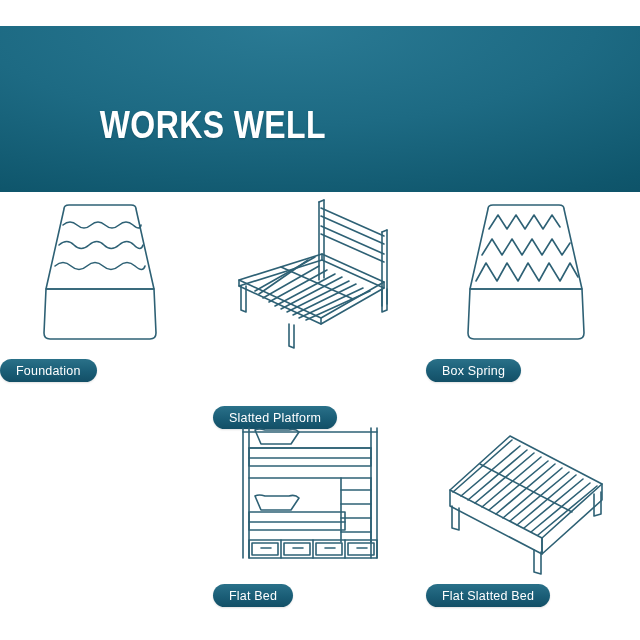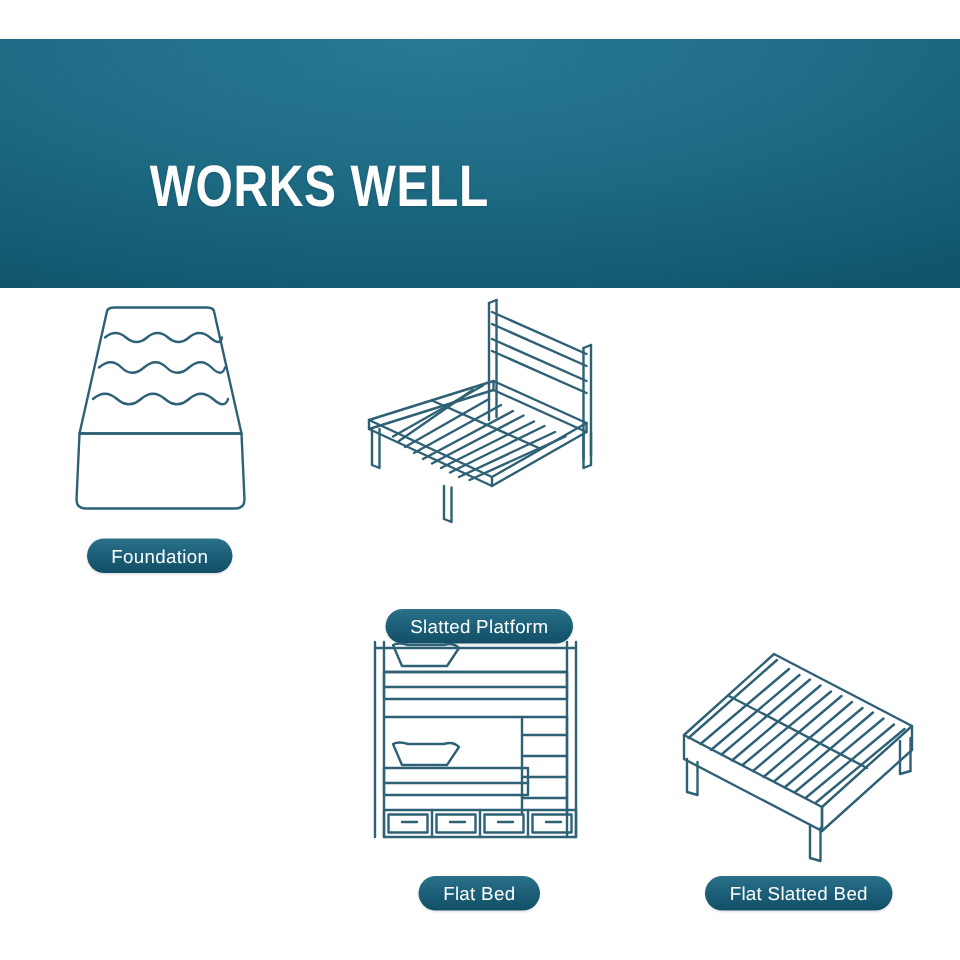--- a/index.html
+++ b/index.html
@@ -32,21 +32,21 @@
     text-shadow:0 1px 2px rgba(0,0,0,.18);
   }
   .header-title .l2{display:block;}
 
   
   .grid{
     position:absolute;left:0;top:166px;width:640px;height:474px;
   }
   .cell{
     position:absolute;width:213px;height:237px;
-    display:flex;flex-direction:column;align-items:center;justify-content:flex-start;
+    display:flex;flex-direction:column;align-items:flex-start;justify-content:flex-start;
   }
   .c0{left:0;top:0;}    .c1{left:213px;top:0;gap:48px;}  .c2{left:426px;top:0;}
   .c3{left:0;top:225px;} .c4{left:213px;top:225px;} .c5{left:426px;top:225px;}
 
   .art{
     width:200px;height:165px;
     display:flex;align-items:center;justify-content:center;
   }
   .art svg{display:block;}
 
@@ -124,20 +124,33 @@
           <path d="M58 73 L130 105"></path>
 
           <path d="M18 92 L18 116 M23 92 L23 118 M18 116 L23 118"></path>
           <path d="M66 130 L66 152 M71 131 L71 154 M66 152 L71 154"></path>
           <path d="M159 96 L159 118 M164 95 L164 116 M159 118 L164 116"></path>
         </svg>
       </div>
       <div class="pill">Slatted Platform</div>
     </div>
 
+    <div class="cell c2">
+      <div class="art">
+        <svg width="172" height="155" viewBox="0 0 172 155" fill="none" stroke="#2e6175" stroke-width="1.6" stroke-linejoin="round" stroke-linecap="round">
+          <path d="M48 12 Q48 8 53 8 L119 8 Q124 8 124 12 L142 92 L30 92 Z"></path>
+          <path d="M30 92 L142 92 L144 136 Q144 142 138 142 L34 142 Q28 142 28 136 Z"></path>
+
+          <path d="M36 84 L46 66 L57 84 L67 66 L78 84 L88 66 L99 84 L109 66 L120 84 L130 66 L138 80"></path>
+          <path d="M42 58 L52 42 L62 58 L72 42 L82 58 L92 42 L102 58 L112 42 L122 58 L130 46"></path>
+          <path d="M49 32 L58 18 L67 32 L76 18 L85 32 L94 18 L103 32 L112 18 L120 30"></path>
+        </svg>
+      </div>
+      <div class="pill">Box Spring</div>
+    </div>
 
 
     <div class="cell c4">
       <div class="art">
         <svg width="160" height="155" viewBox="0 0 160 155" fill="none" stroke="#2e6175" stroke-width="1.6" stroke-linejoin="round" stroke-linecap="round">
 
           <path d="M10 6 L10 136 M16 6 L16 136"></path>
           <path d="M138 6 L138 136 M144 6 L144 136"></path>
 
           <path d="M10 10 L144 10"></path>

